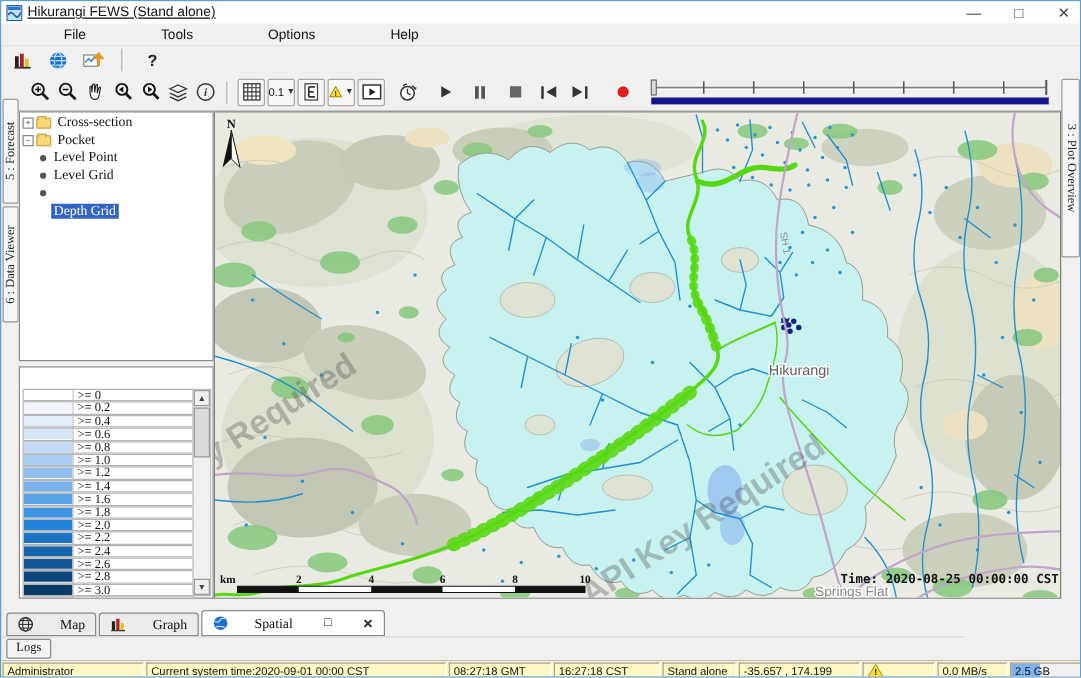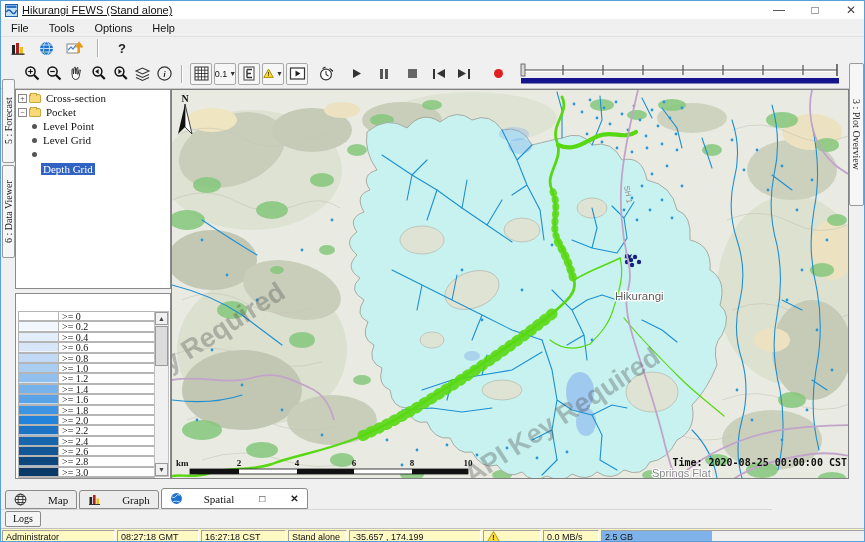--- a/index.html
+++ b/index.html
@@ -13,21 +13,21 @@
     border: 1px solid #5aa0d8;
   }
   
   .titlebar { position:absolute; left:0; top:0; width:865px; height:18px; background:#ffffff; display:flex; align-items:center; }
   .titlebar .app-title { margin-left:4px; color:#111; font-size:11px;text-decoration:underline; }
   .win-controls { position:absolute; right:8px; top:0; height:18px; display:flex; align-items:center; gap:22px; color:#444; font-size:12px; }
   .win-controls span { width:14px; text-align:center; cursor:default; }
   .logo { width:13px; height:13px; margin-left:4px; }
   
   .menubar { position:absolute; left:0; top:18px; width:865px; height:18px; background:#f0f0f0; display:flex; align-items:center; border-bottom:1px solid #e0e0e0; }
-  .menubar .menu-item { padding:0 10px; color:#111; }
+  .menubar .menu-item { padding:0 10px; color:#111;margin-left:40px; }
   
   .toolbar1 { position:absolute; left:0; top:36px; width:865px; height:22px; display:flex; align-items:center; gap:6px; padding-left:6px; }
   .toolbar2 { position:absolute; left:0; top:58px; width:865px; height:30px; display:flex; align-items:center; padding-left:20px; border-bottom:1px solid #c8c8c8; }
   .tbtn { display:flex; align-items:center; justify-content:center; height:22px; min-width:22px; }
   .tbtn.boxed { border:1px solid #a8a8a8; background:#f6f6f6; border-radius:2px; margin:0 1px; }
   .tb-sep { width:2px; height:18px; border-left:1px solid #b0b0b0; border-right:1px solid #ffffff; margin:0 6px; }
   .drop-arrow { font-size:7px; color:#333; margin-left:2px; }
   .interval-label { font-size:9px; color:#111; margin-left:1px; font-family:"Liberation Sans",sans-serif; }
   .blue-dot { width:5px; height:5px; background:#2222cc; border-radius:50%; }
   .record-dot { width:9px; height:9px; border-radius:50%; background:#e02020; }
@@ -747,24 +747,25 @@
     <span class="mini-win">✕</span>
   </div>
 </div>
 
 <div class="logsrow">
   <span class="logs-btn">Logs</span>
 </div>
 
 <div class="statusbar">
   <span class="scell" style="width:113px;">Administrator</span>
+  <span class="scell" style="width:240px;">Current system time:2020-09-01 00:00 CST</span>
   <span class="scell" style="width:82px;">08:27:18 GMT</span>
   <span class="scell" style="width:85px;">16:27:18 CST</span>
   <span class="scell" style="width:59px;">Stand alone</span>
-  <span class="scell" style="width:132px;">-35.657 , 174.199</span>
+  <span class="scell" style="width:97px;">-35.657 , 174.199</span>
   <span class="scell" style="width:58px;">
     <svg width="13" height="11" viewBox="0 0 13 11">
       <path d="M6.5,0.5 L12.5,10.5 H0.5 Z" fill="#ffdd33" stroke="#a98608" stroke-width="0.8"></path>
       <text x="6.5" y="9" font-size="7" text-anchor="middle" fill="#111" font-weight="bold">!</text>
     </svg>
   </span>
   <span class="scell" style="width:56px;">0.0 MB/s</span>
   <span class="scell mem" style="flex:1;">2.5 GB</span>
 </div>
 

